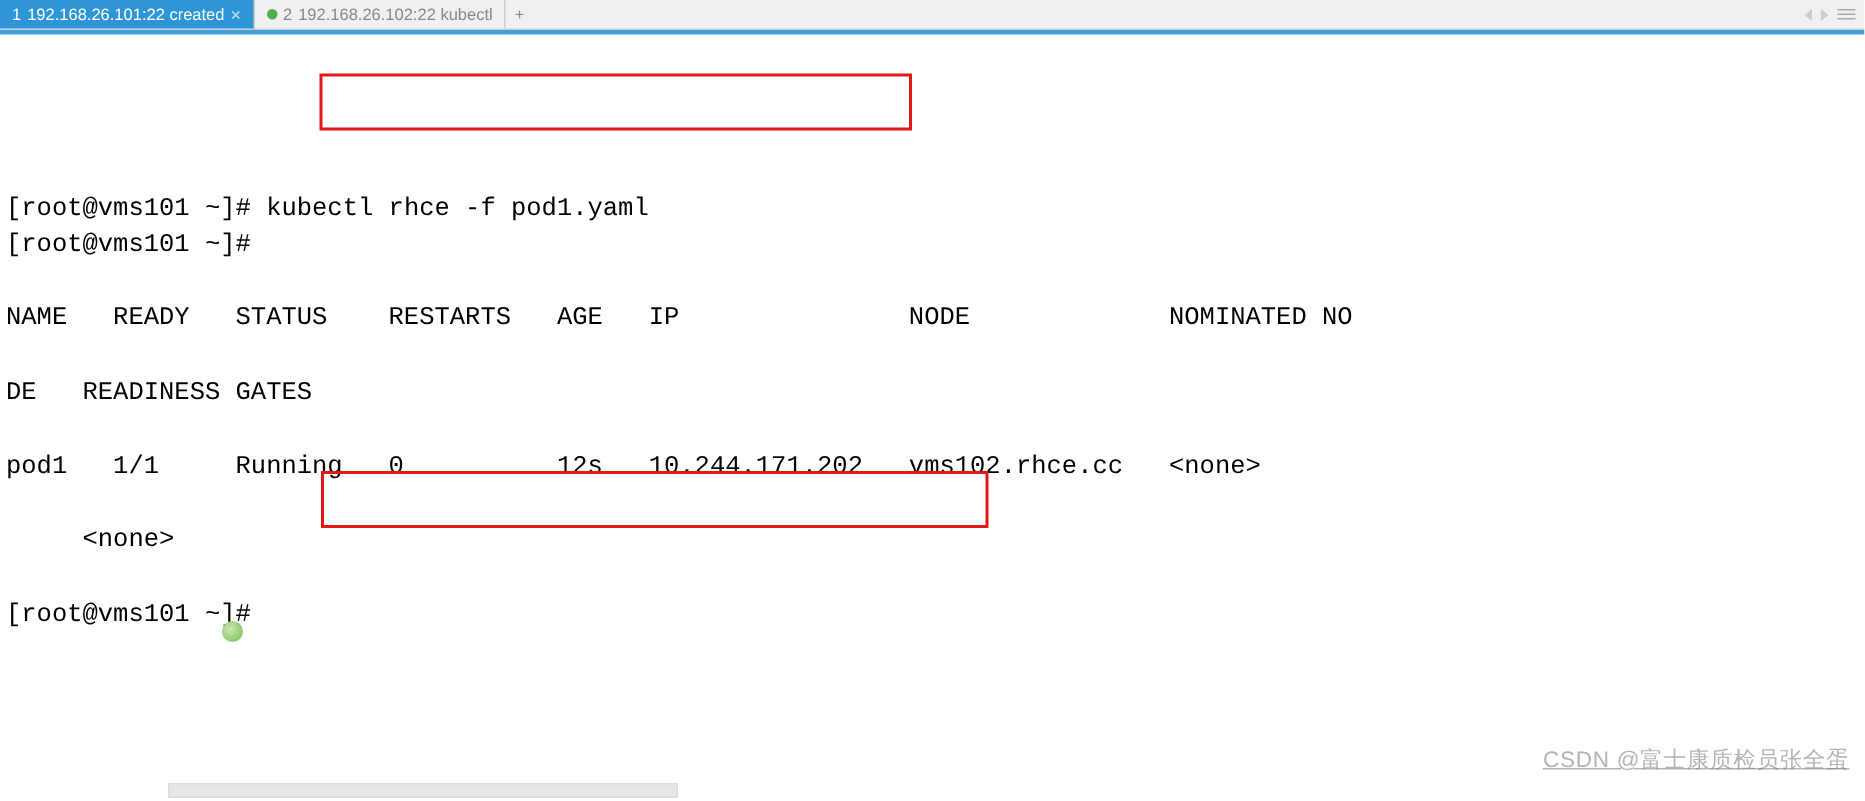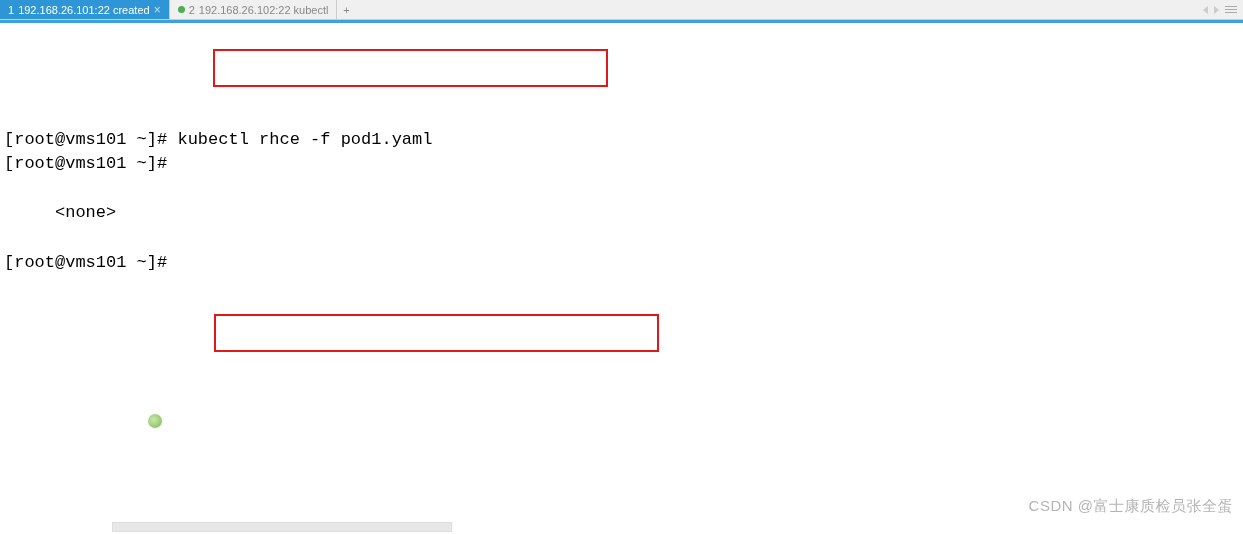--- a/index.html
+++ b/index.html
@@ -106,20 +106,21 @@
       background: #e7e7e7;
       border: 1px solid #ddd;
     }
     .watermark {
       position: absolute;
       right: 10px; bottom: 18px;
       font-family: Arial, sans-serif;
       font-size: 15px;
       color: rgba(130,130,130,0.6);
       letter-spacing: 0.5px;
+      text-decoration: underline;
     }
   </style>
 </head>
 <body>
 
 <div class="tab-bar">
   <div class="tab active">
     <span>1</span>
     <span>192.168.26.101:22 created</span>
     <span class="close">×</span>
@@ -141,20 +142,23 @@
   </div>
 </div>
 <div class="accent-line"></div>
 
 <div class="terminal">
 <div class="highlight-box hl1"></div>
 <div class="highlight-box hl2"></div>
 <div class="cursor-dot"></div>
 <span class="line">[root@vms101 ~]# </span><span class="line">kubectl rhce -f pod1.yaml</span>
 <div class="line">[root@vms101 ~]#</div>
+<div class="line">NAME   READY   STATUS    RESTARTS   AGE   IP               NODE             NOMINATED NO</div>
+<div class="line">DE   READINESS GATES</div>
+<div class="line">pod1   1/1     Running   0          12s   10.244.171.202   vms102.rhce.cc   &lt;none&gt;      </div>
 <div class="line">     &lt;none&gt;</div>
 <div class="line">[root@vms101 ~]#</div>
 
 
 
 
 
 
 </div>
 

